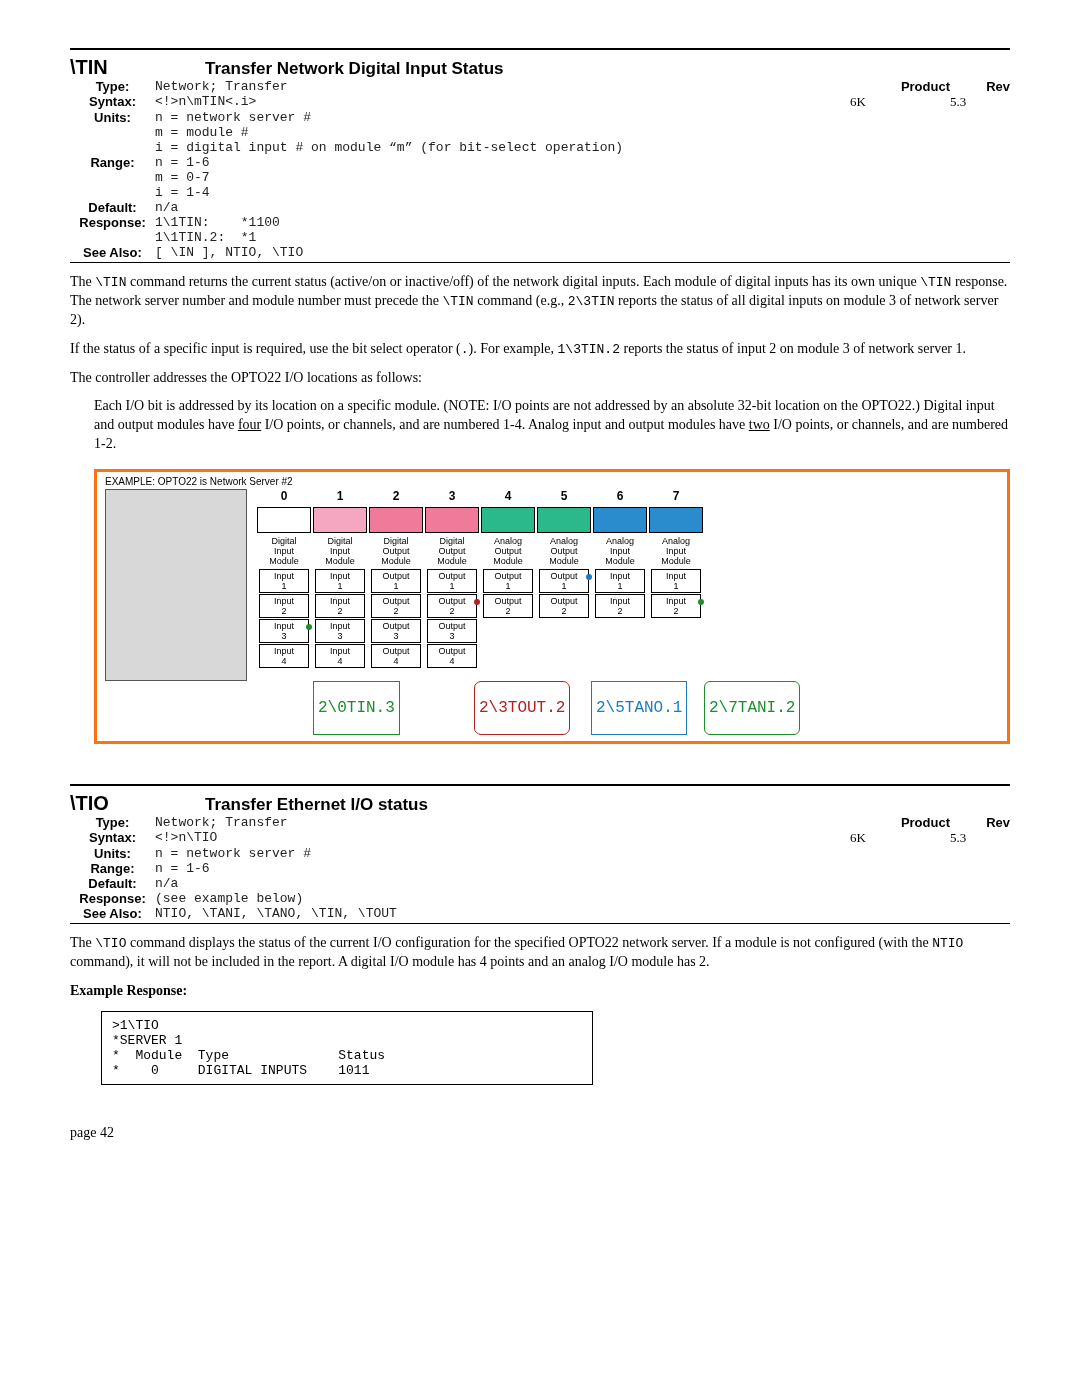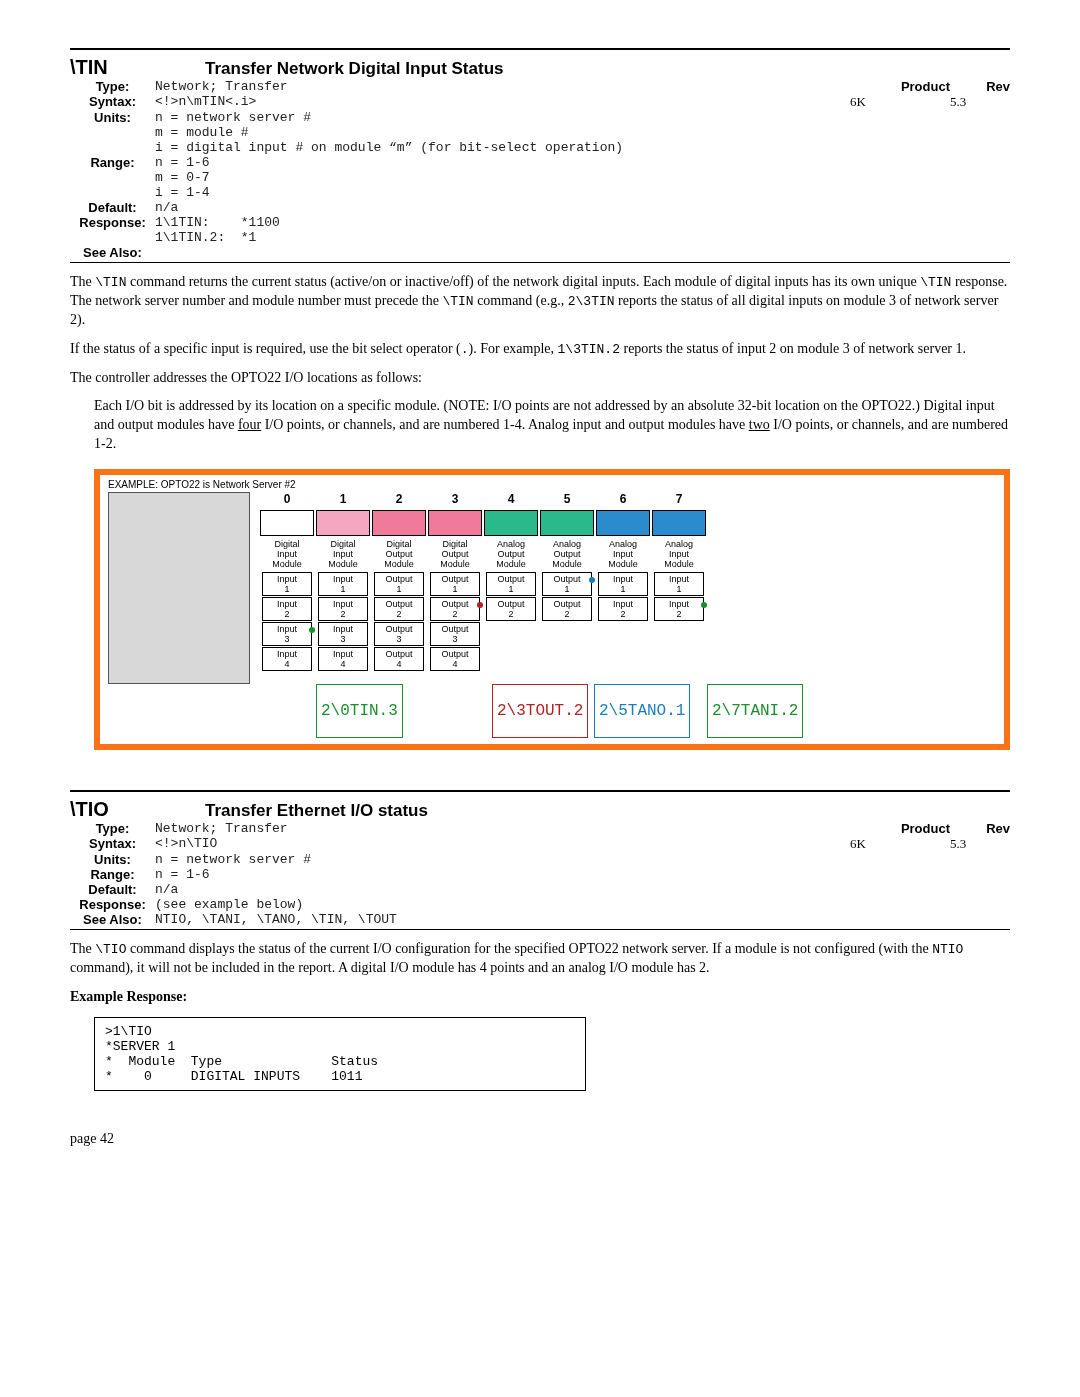--- a/index.html
+++ b/index.html
@@ -31,21 +31,21 @@
   }
   .spec-table { display: grid; grid-template-columns: 85px 1fr 100px 60px; }
   .spec-label { font-family: Arial, Helvetica, sans-serif; font-weight: bold; font-size: 13px; text-align: center; }
   .mono { font-family: 'Courier New', monospace; font-size: 13px; white-space: pre; color: #222; }
   .prod-head { font-family: Arial, Helvetica, sans-serif; font-weight: bold; font-size: 13px; text-align: right; }
   p { margin: 10px 0; line-height: 1.35; }
   code.inline { font-family: 'Courier New', monospace; font-size: 13px; }
   .indent { margin-left: 24px; }
   u { text-decoration: underline; }
   .diagram-box {
-    border: 6px solid #f97316;
+    border: 3px solid #f97316;
     padding: 4px 8px 30px 8px;
     margin: 15px 0 40px 0;
     position: relative;
     height: 235px;
   }
   .diag-title { font-family: Arial, Helvetica, sans-serif; font-size: 10px; }
   .diag-body { display: flex; align-items: flex-start; margin-top: 2px; }
   .big-rect { width: 140px; height: 190px; border: 1px solid #555; background: #d8d8d8; margin-right: 10px; flex-shrink:0;}
   .mods { display: flex; gap: 2px; }
   .mod-col { display: flex; flex-direction: column; align-items: center; }
@@ -58,21 +58,21 @@
   .callouts { position:absolute; bottom:6px; left:0; right:0; display:flex; }
   .callout { font-family: Liberation Mono, monospace; font-size: 16px; border:1px solid; padding:17px 4px; }
 
   .example-box {
     border: 1px solid #000;
     padding: 6px 10px;
     width: 470px;
     font-family: 'Courier New', monospace;
     font-size: 13px;
     white-space: pre;
-    margin-left: 24px;
+    margin-left: 31px;
     margin-top: 6px;
   }
   .footer { margin-top: 40px; font-size: 14px; }
 </style>
 </head>
 <body>
 
 <div class="hr-thick"></div>
 <div class="cmd-head">
   <span class="cmd-name">\TIN</span>
@@ -109,20 +109,21 @@
   <div></div>
     <div></div>
 
   <div class="spec-label">Response:</div>
   <div class="mono">1\1TIN:    *1100
 1\1TIN.2:  *1</div>
   <div></div>
     <div></div>
 
   <div class="spec-label">See Also:</div>
+  <div class="mono">[ \IN ], NTIO, \TIO</div>
   <div></div>
     <div></div>
 </div>
 <div class="hr-thin"></div>
 
 <p>
   <span>The </span><code class="inline">\TIN</code><span> command returns the current status (active/on or inactive/off) of the network digital inputs.  Each module of digital inputs has its own unique </span><code class="inline">\TIN</code><span> response.  The network server number and module number must precede the </span><code class="inline">\TIN</code><span> command (e.g., </span><code class="inline">2\3TIN</code><span> reports the status of all digital inputs on module 3 of network server 2).</span>
 </p>
 
 <p>
@@ -202,23 +203,23 @@
             <div class="mod-num">7</div>
             <div class="color-sq" style="background: rgb(42, 140, 204);"></div>
             <div class="mod-label">Analog<br>Input<br>Module</div>
             <div class="point">Input<br>1</div>
             <div class="point">Input<br>2<div class="dot" style="background: rgb(27, 143, 45);"></div></div>
           </div>
         </div>
   </div>
   <div class="callouts" id="callouts">
         <div class="callout" style="color: rgb(27, 143, 45); border-color: rgb(27, 143, 45); position: absolute; left: 216px; bottom: 0px;">2\0TIN.3</div>
-        <div class="callout" style="color: rgb(178, 34, 34); border-color: rgb(178, 34, 34); position: absolute; left: 392px; bottom: 0px;">2\3TOUT.2</div>
+        <div class="callout" style="color: rgb(178, 34, 34); border-color: rgb(178, 34, 34); position: absolute; left: 377px; bottom: 0px; border-radius: 7px;">2\3TOUT.2</div>
         <div class="callout" style="color: rgb(27, 125, 191); border-color: rgb(27, 125, 191); position: absolute; left: 494px; bottom: 0px;">2\5TANO.1</div>
-        <div class="callout" style="color: rgb(27, 143, 45); border-color: rgb(27, 143, 45); position: absolute; left: 607px; bottom: 0px;">2\7TANI.2</div>
+        <div class="callout" style="color: rgb(27, 143, 45); border-color: rgb(27, 143, 45); position: absolute; left: 607px; bottom: 0px; border-radius: 6px;">2\7TANI.2</div>
       </div>
 </div>
 </div>
 
 <div class="hr-thick"></div>
 <div class="cmd-head">
   <span class="cmd-name">\TIO</span>
   <span class="cmd-title">Transfer Ethernet I/O status</span>
 </div>
 

